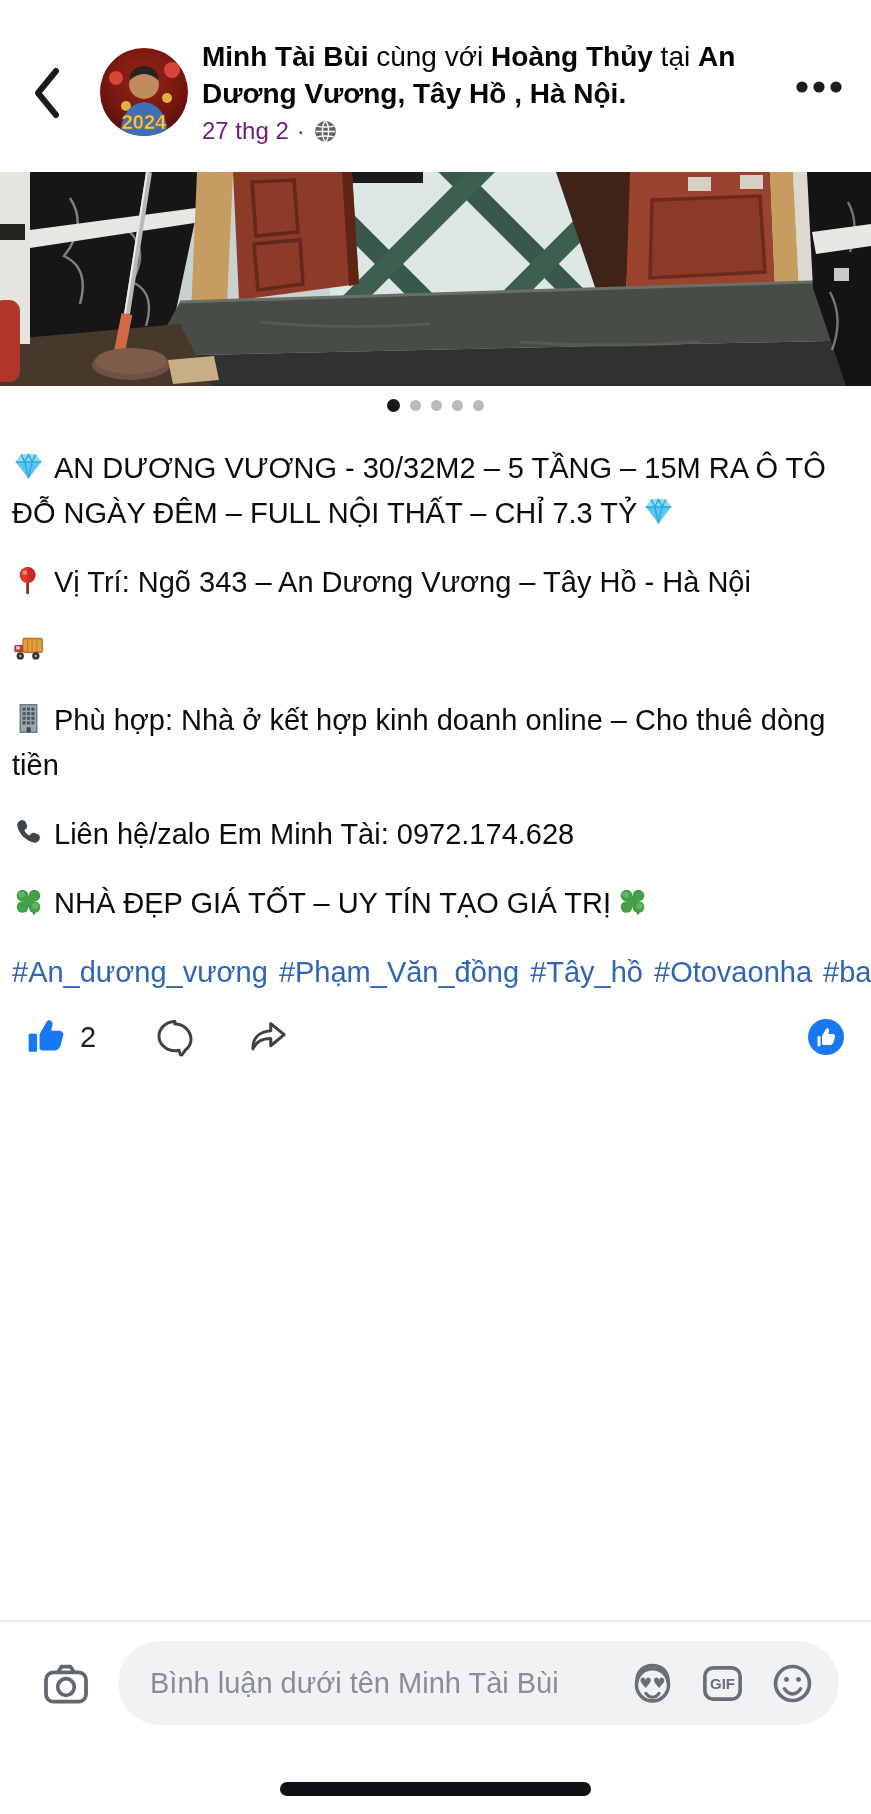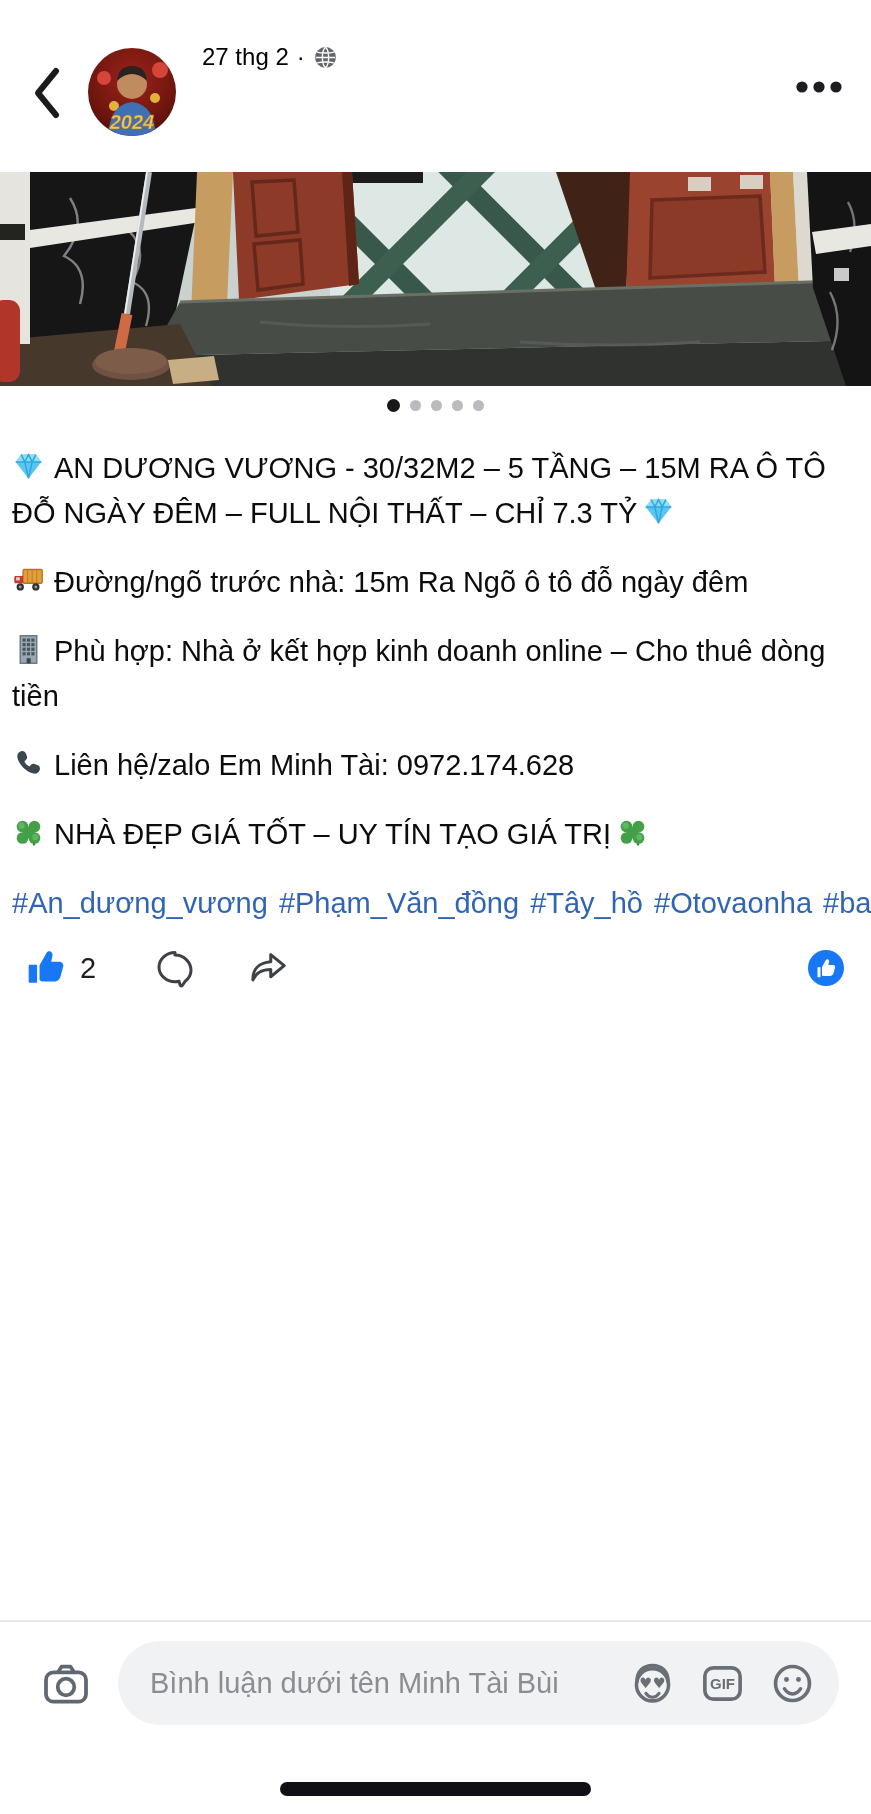--- a/index.html
+++ b/index.html
@@ -5,24 +5,24 @@
   html,body{margin:0;padding:0;}
   body{
     width:871px;height:1814px;background:#ffffff;overflow:hidden;position:relative;
     font-family:"Liberation Sans","DejaVu Sans",sans-serif;color:#0b0c0d;
     -webkit-font-smoothing:antialiased;
   }
   .b{font-weight:700;}
   
   .header{position:relative;height:172px;background:#fff;}
   .back{position:absolute;left:30px;top:64px;width:34px;height:58px;}
-  .avatar{position:absolute;left:88px;top:48px;width:88px;height:88px;border-radius:50%;overflow:hidden;font-style:italic;}
+  .avatar{position:absolute;left:100px;top:48px;width:88px;height:88px;border-radius:50%;overflow:hidden;}
   .titleblock{position:absolute;left:202px;top:38px;width:568px;}
   .title{font-size:28px;line-height:37px;color:#050505;}
-  .meta{margin-top:5px;font-size:24px;color:#000000;display:flex;align-items:center;gap:8px;}
+  .meta{margin-top:5px;font-size:24px;color:#701a75;display:flex;align-items:center;gap:8px;}
   .menu{position:absolute;right:28px;top:80px;width:48px;height:14px;}
   
   .photo{height:214px;}
   .photo svg{display:block;}
   .dotsrow{height:38px;display:flex;align-items:center;justify-content:center;gap:10px;}
   .dot{width:11px;height:11px;border-radius:50%;background:#b9bbbe;}
   .dot.active{width:13px;height:13px;background:#17181a;}
   
   .bodytext{padding:22px 24px 0 12px;font-size:29px;line-height:45px;color:#0b0c0d;}
   .para{margin-bottom:24px;white-space:pre-wrap;}
@@ -75,20 +75,21 @@
         <circle cx="72" cy="22" r="8" fill="#d6453a"></circle>
       <circle cx="26" cy="58" r="5" fill="#e3b23c"></circle>
         <circle cx="67" cy="50" r="5" fill="#e3b23c"></circle>
       <path d="M20 88 Q22 56 44 54 Q66 56 68 88 Z" fill="#3f6fb5"></path>
       <circle cx="44" cy="36" r="15" fill="#c08b5e"></circle>
       <path d="M29 33 Q30 18 44 18 Q58 18 59 33 Q52 26 44 26 Q36 26 29 33 Z" fill="#2b2320"></path>
       <text x="44" y="81" text-anchor="middle" font-size="20" font-weight="bold" fill="#f0c85a" stroke="#a8762a" stroke-width="0.6">2024</text>
     </svg>
   </div>
   <div class="titleblock">
+    <div class="title"><span class="b">Minh Tài Bùi</span><span> cùng với </span><span class="b">Hoàng Thủy</span><span> tại </span><span class="b">An Dương Vương, Tây Hồ , Hà Nội.</span></div>
     <div class="meta">
       <span>27 thg 2</span>
       <span>·</span>
       <span style="width:25px;height:25px;display:inline-block;">
         <svg viewBox="0 0 24 24" width="25" height="25">
           <circle cx="12" cy="12" r="10" fill="#62656a"></circle>
           <path d="M2.6 12 H21.4 M12 2.2 C16 5.5 16 18.5 12 21.8 M12 2.2 C8 5.5 8 18.5 12 21.8 M4 6.8 C8 8 16 8 20 6.8 M4 17.2 C8 16 16 16 20 17.2" stroke="#ffffff" stroke-width="1.3" fill="none"></path>
         </svg>
       </span>
     </div>
@@ -176,29 +177,35 @@
       <div class="para"><span class="ic start"><svg viewBox="0 0 36 36">
             <polygon points="10,5 26,5 32,13 18,31 4,13" fill="#59c5f2"></polygon>
             <polygon points="10,5 26,5 32,13 4,13" fill="#8edcf8"></polygon>
             <path d="M4 13h28M10 5l4 8 4-8 4 8 4-8M14 13l4 18 4-18" stroke="#2ea7dd" stroke-width="1.6" fill="none"></path>
           </svg></span><span>AN DƯƠNG VƯƠNG - 30/32M2 – 5 TẦNG – 15M RA Ô TÔ ĐỖ NGÀY ĐÊM – FULL NỘI THẤT – CHỈ 7.3 TỶ</span><span class="ic end"><svg viewBox="0 0 36 36">
             <polygon points="10,5 26,5 32,13 18,31 4,13" fill="#59c5f2"></polygon>
             <polygon points="10,5 26,5 32,13 4,13" fill="#8edcf8"></polygon>
             <path d="M4 13h28M10 5l4 8 4-8 4 8 4-8M14 13l4 18 4-18" stroke="#2ea7dd" stroke-width="1.6" fill="none"></path>
           </svg></span></div>
       <div class="para"><span class="ic start"><svg viewBox="0 0 36 36">
+            <path d="M17 20.5V31.5" stroke="#8a2b22" stroke-width="3" stroke-linecap="round"></path>
+            <circle cx="17" cy="12" r="8.7" fill="#df342b"></circle>
+            <path d="M17 3.3 a8.7 8.7 0 0 1 0 17.4" fill="#b7271f" opacity="0.6"></path>
+            <circle cx="14" cy="9.3" r="2.6" fill="#f19087"></circle>
+          </svg></span><span>Vị Trí: Ngõ 343 – An Dương Vương – Tây Hồ - Hà Nội</span></div>
+      <div class="para"><span class="ic start"><svg viewBox="0 0 36 36">
             <rect x="12" y="6" width="21" height="15" rx="1.5" fill="#e2a03c" stroke="#b5721f" stroke-width="1.4"></rect>
             <path d="M17 6v15M22 6v15M27 6v15" stroke="#c27f24" stroke-width="1.2"></path>
             <path d="M3 13 h9 v8 H3 c-.8-2.6-.8-5.4 0-8 z" fill="#c9382b"></path>
             <rect x="4.5" y="14.5" width="4" height="3.4" fill="#bfe0ea"></rect>
             <circle cx="9" cy="25" r="4" fill="#2f2f2f"></circle>
             <circle cx="9" cy="25" r="1.6" fill="#9a9a9a"></circle>
             <circle cx="26" cy="25" r="4" fill="#2f2f2f"></circle>
             <circle cx="26" cy="25" r="1.6" fill="#9a9a9a"></circle>
-          </svg></span><span>Đường/ngõ trước nhà: 15m Ra Ngõ ô tô đỗ ngày đêm</span></div>
+          </svg></span></div>
       <div class="para"><span class="ic start"><svg viewBox="0 0 36 36">
             <rect x="9" y="3" width="18" height="30" fill="#9aa7b0" stroke="#6c7a84" stroke-width="1.6"></rect>
             <g fill="#46565f">
               <rect x="11.5" y="6" width="3.4" height="3.4"></rect>
               <rect x="16.3" y="6" width="3.4" height="3.4"></rect>
               <rect x="21.1" y="6" width="3.4" height="3.4"></rect>
               <rect x="11.5" y="11" width="3.4" height="3.4"></rect>
               <rect x="16.3" y="11" width="3.4" height="3.4"></rect>
               <rect x="21.1" y="11" width="3.4" height="3.4"></rect>
               <rect x="11.5" y="16" width="3.4" height="3.4"></rect>

